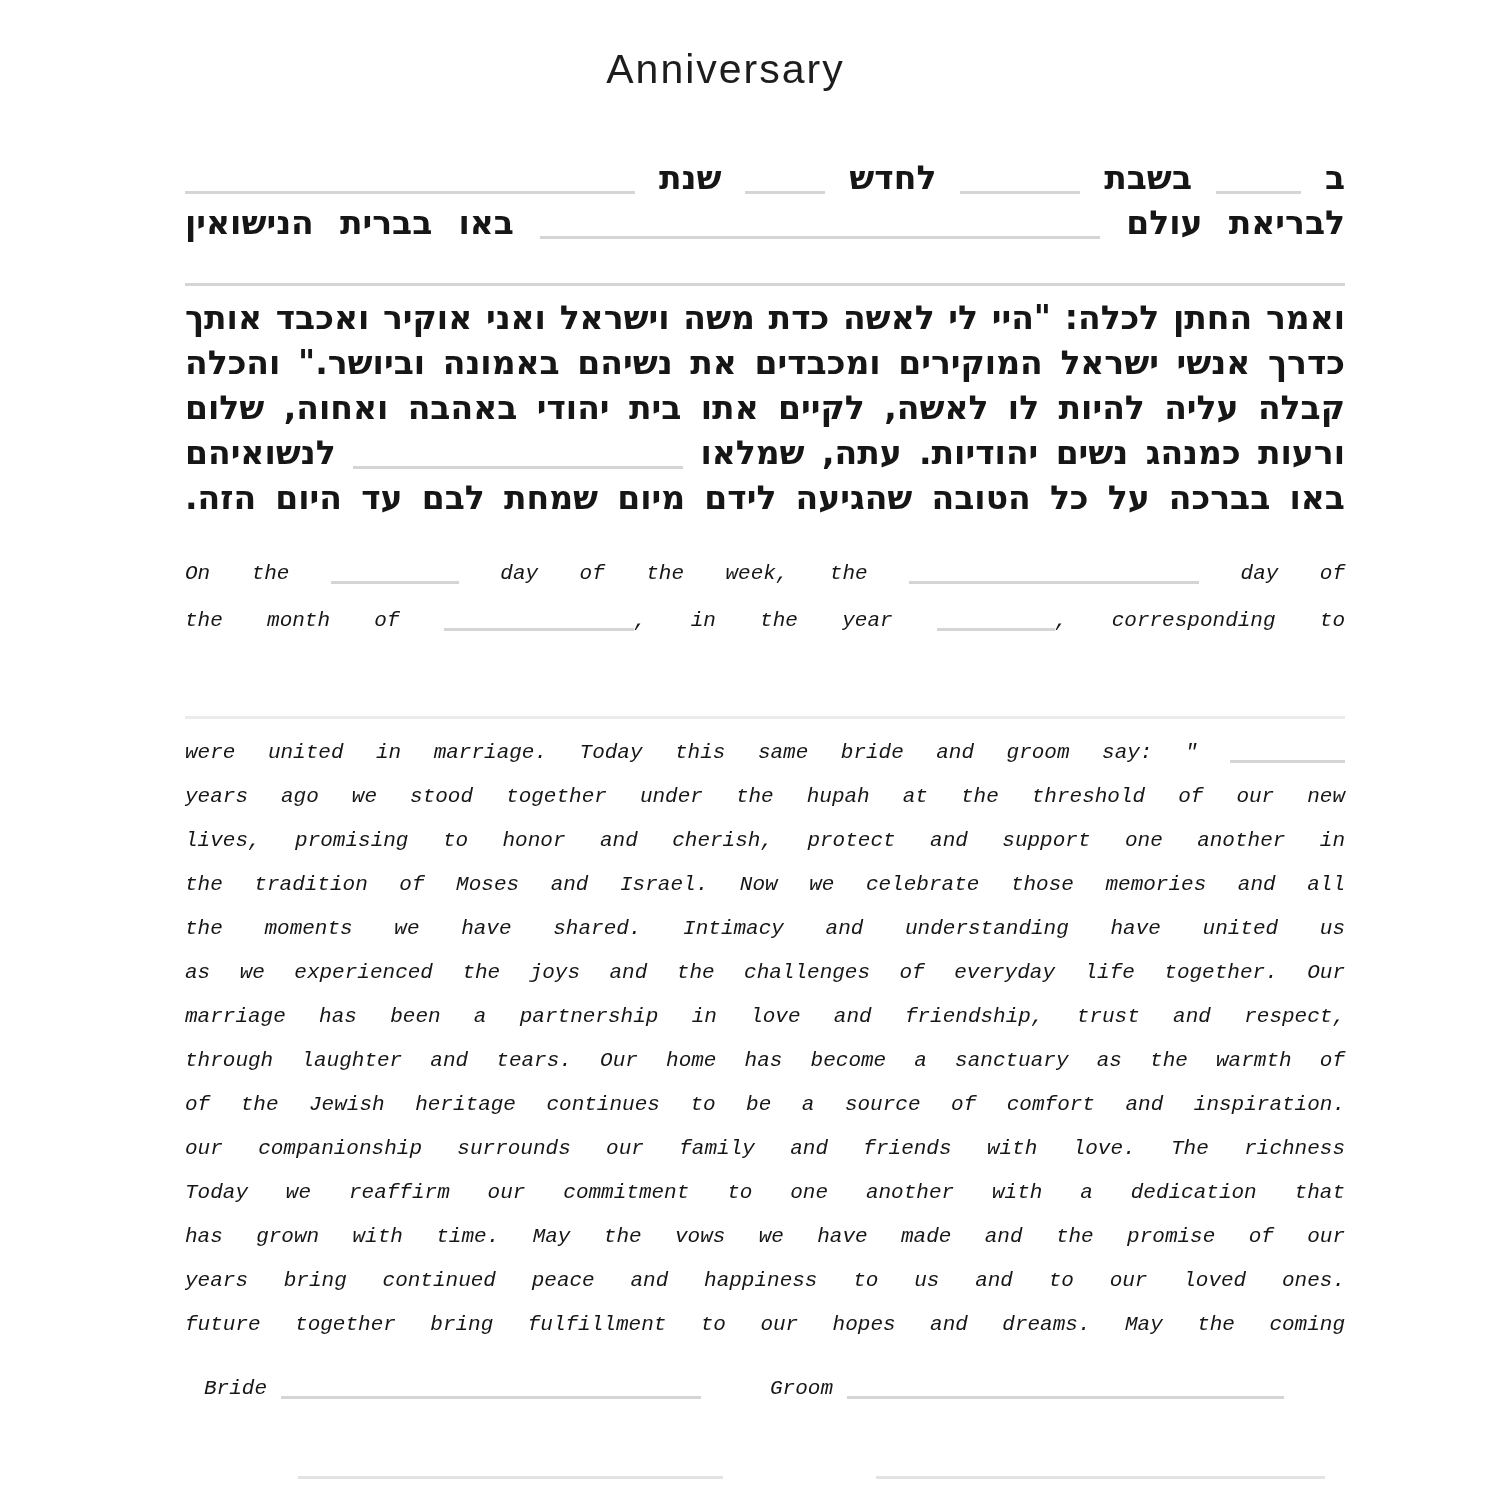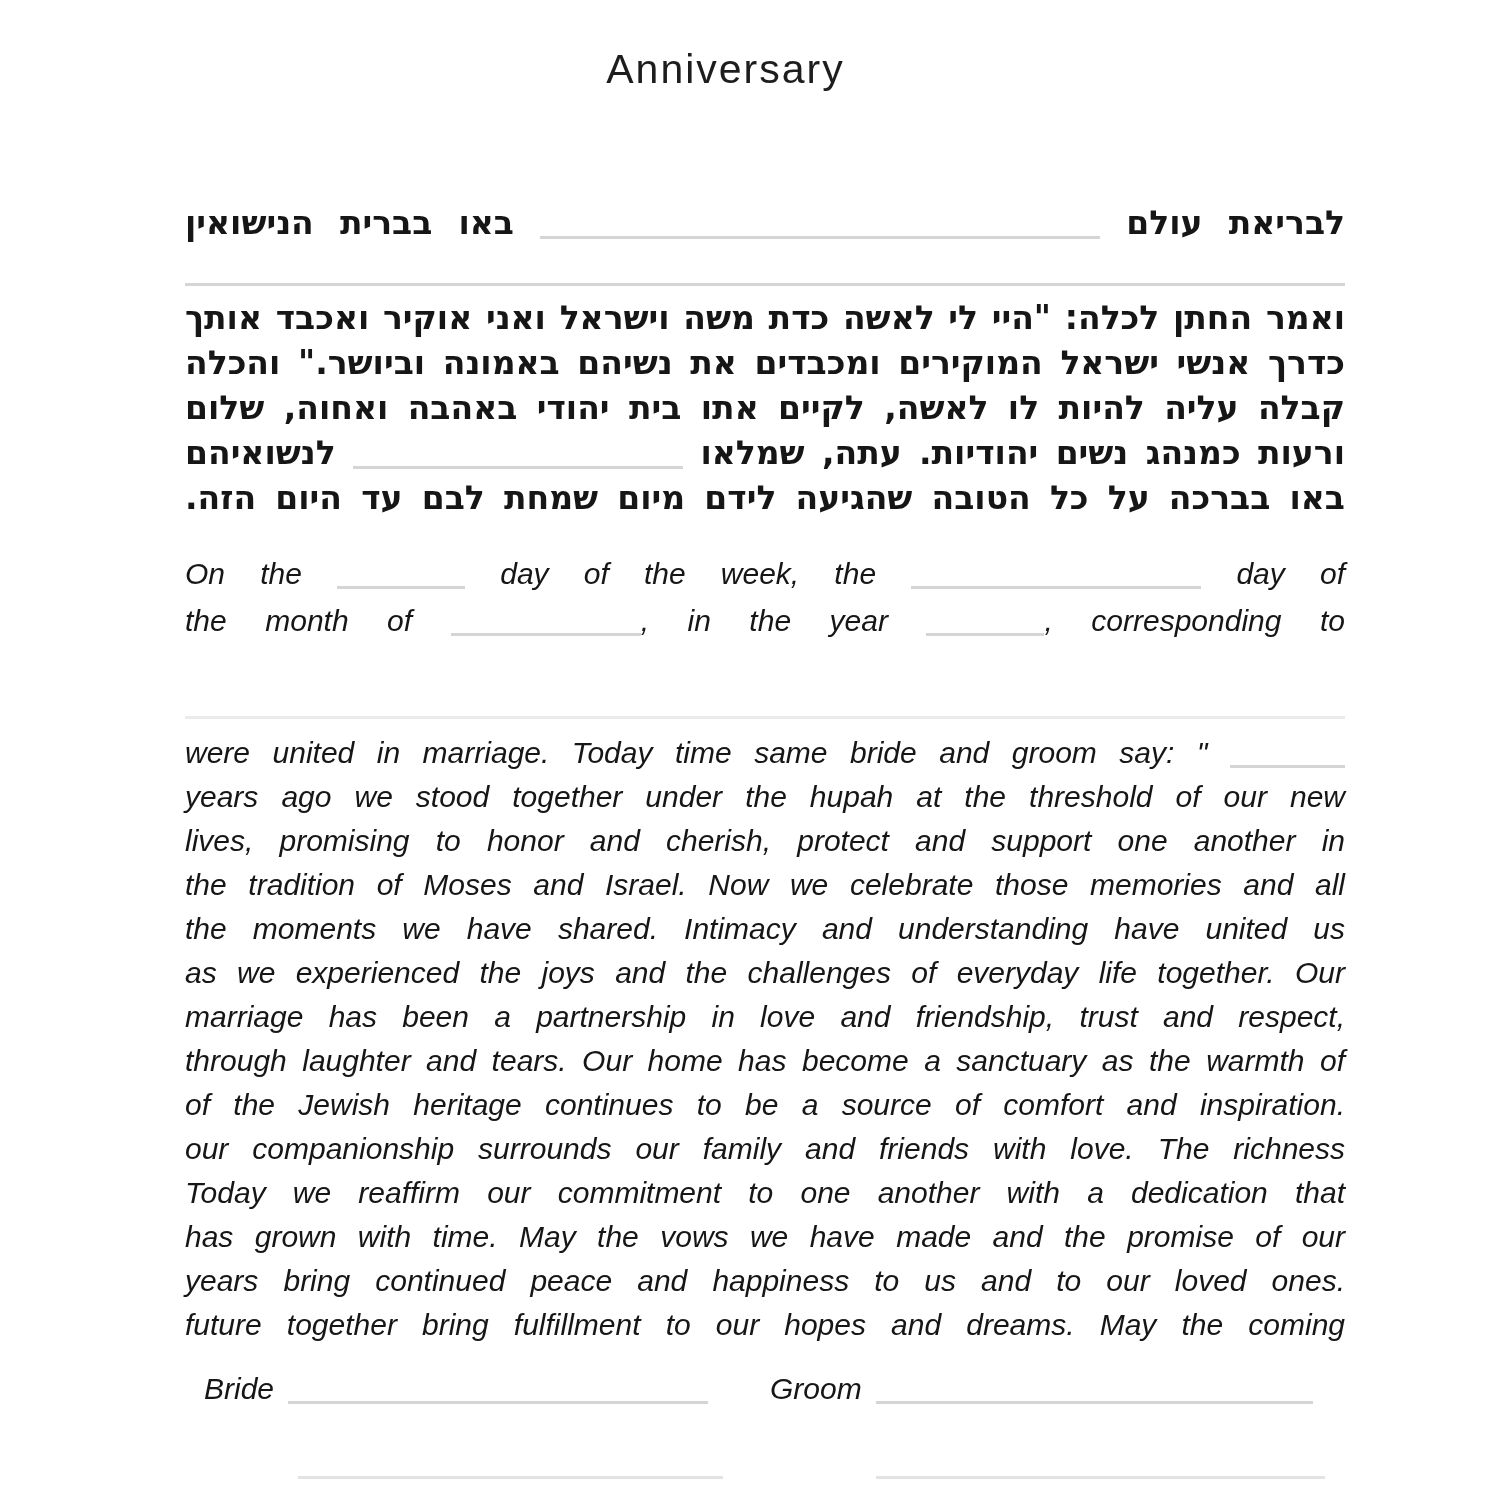--- a/index.html
+++ b/index.html
@@ -26,23 +26,23 @@
     direction:rtl;
     font-family:"DejaVu Sans", sans-serif;
     font-weight:700;
     font-size:33px; line-height:45px;
     text-align:justify; text-align-last:justify;
     color:var(--ink,#161616);
   }
 
   
   .eng {
-    font-family:Liberation Sans, sans-serif;
+    font-family:Liberation Mono, monospace;
     font-style:italic;
-    font-size:30px; line-height:46px;
+    font-size:21px; line-height:46px;
     text-align:justify; text-align-last:justify;
     color:var(--ink,#161616);
   }
   .eng.para { line-height:44px; }
 
   .pline { text-align:justify; text-align-last:justify; }
 
   .blank {
     display:inline-block; height:24px;
     border-bottom:3px solid var(--blank,#d5d5d5);
@@ -61,38 +61,39 @@
   .sig { position:absolute; text-align:center; text-align-last:auto; line-height:46px; }
   .sig .blank { margin-left:14px; }
 </style>
 </head>
 <body>
 
 <div class="sheet">
 
   <h1 class="title">Anniversary</h1>
 
+  <div class="row heb" style="top:155px"><span>ב</span> <span class="blank" style="width: 85px;"></span> <span>בשבת</span> <span class="blank" style="width: 120px;"></span> <span>לחדש</span> <span class="blank" style="width: 80px;"></span> <span>שנת</span> <span class="blank" style="width: 450px;"></span></div>
   <div class="row heb" style="top:200px"><span>לבריאת עולם</span> <span class="blank" style="width: 560px;"></span> <span>באו בברית הנישואין</span></div>
   <div class="row heb" style="top:247px"><span class="blank" style="width: 100%;"></span></div>
 
   <div class="row heb" style="top:295px">
       <div class="pline"><span>ואמר החתן לכלה: "היי לי לאשה כדת משה וישראל ואני אוקיר ואכבד אותך</span></div>
       <div class="pline"><span>כדרך אנשי ישראל המוקירים ומכבדים את נשיהם באמונה וביושר." והכלה</span></div>
       <div class="pline"><span>קבלה עליה להיות לו לאשה, לקיים אתו בית יהודי באהבה ואחוה, שלום</span></div>
       <div class="pline"><span>ורעות כמנהג נשים יהודיות. עתה, שמלאו</span> <span class="blank" style="width: 330px;"></span> <span>לנשואיהם</span></div>
       <div class="pline"><span>באו בברכה על כל הטובה שהגיעה לידם מיום שמחת לבם עד היום הזה.</span></div>
     </div>
 
   <div class="row eng" style="top:551px"><span>On the</span> <span class="blank" style="width: 128px;"></span> <span>day of the week, the</span> <span class="blank" style="width: 290px;"></span> <span>day of</span></div>
   <div class="row eng" style="top:598px"><span>the month of</span> <span class="blank" style="width: 190px;"></span><span>, in the year</span> <span class="blank" style="width: 118px;"></span><span>, corresponding to</span></div>
 
   <div class="divider" style="top:716px"></div>
 
   <div class="row eng para" style="top:731px">
-      <div class="pline"><span>were united in marriage. Today time same bride and groom say: "</span> <span class="blank" style="width: 115px;"></span></div>
+      <div class="pline"><span>were united in marriage. Today this same bride and groom say: "</span> <span class="blank" style="width: 115px;"></span></div>
       <div class="pline"><span>years ago we stood together under the hupah at the threshold of our new</span></div>
       <div class="pline"><span>lives, promising to honor and cherish, protect and support one another in</span></div>
       <div class="pline"><span>the tradition of Moses and Israel. Now we celebrate those memories and all</span></div>
       <div class="pline"><span>the moments we have shared. Intimacy and understanding have united us</span></div>
       <div class="pline"><span>as we experienced the joys and the challenges of everyday life together. Our</span></div>
       <div class="pline"><span>marriage has been a partnership in love and friendship, trust and respect,</span></div>
       <div class="pline"><span>through laughter and tears. Our home has become a sanctuary as the warmth of</span></div>
       <div class="pline"><span>of the Jewish heritage continues to be a source of comfort and inspiration.</span></div>
       <div class="pline"><span>our companionship surrounds our family and friends with love. The richness</span></div>
       <div class="pline"><span>Today we reaffirm our commitment to one another with a dedication that</span></div>

